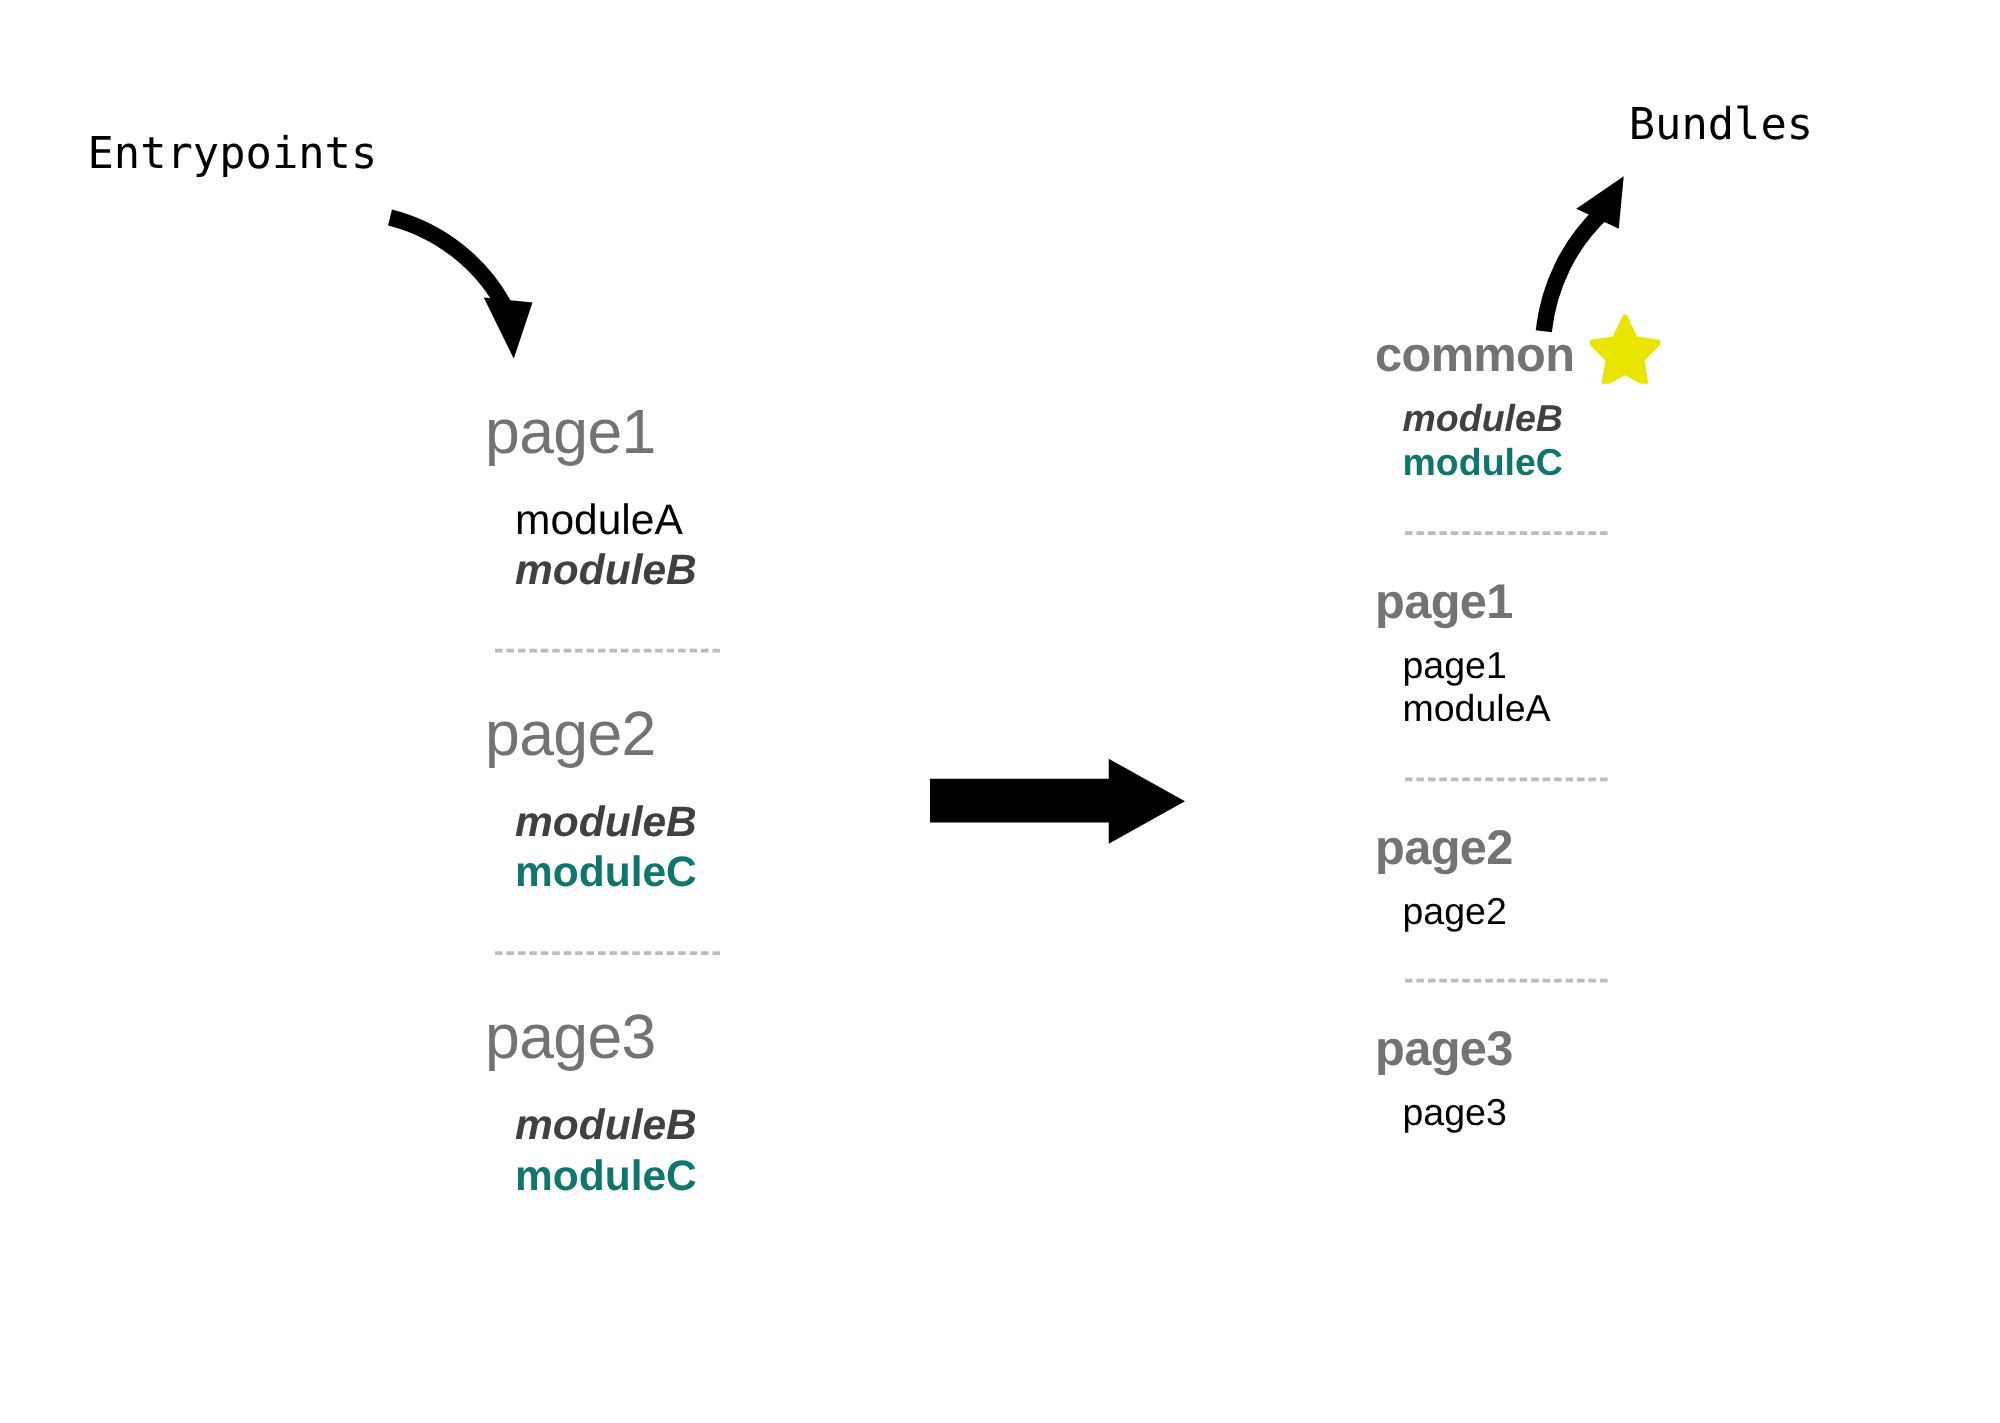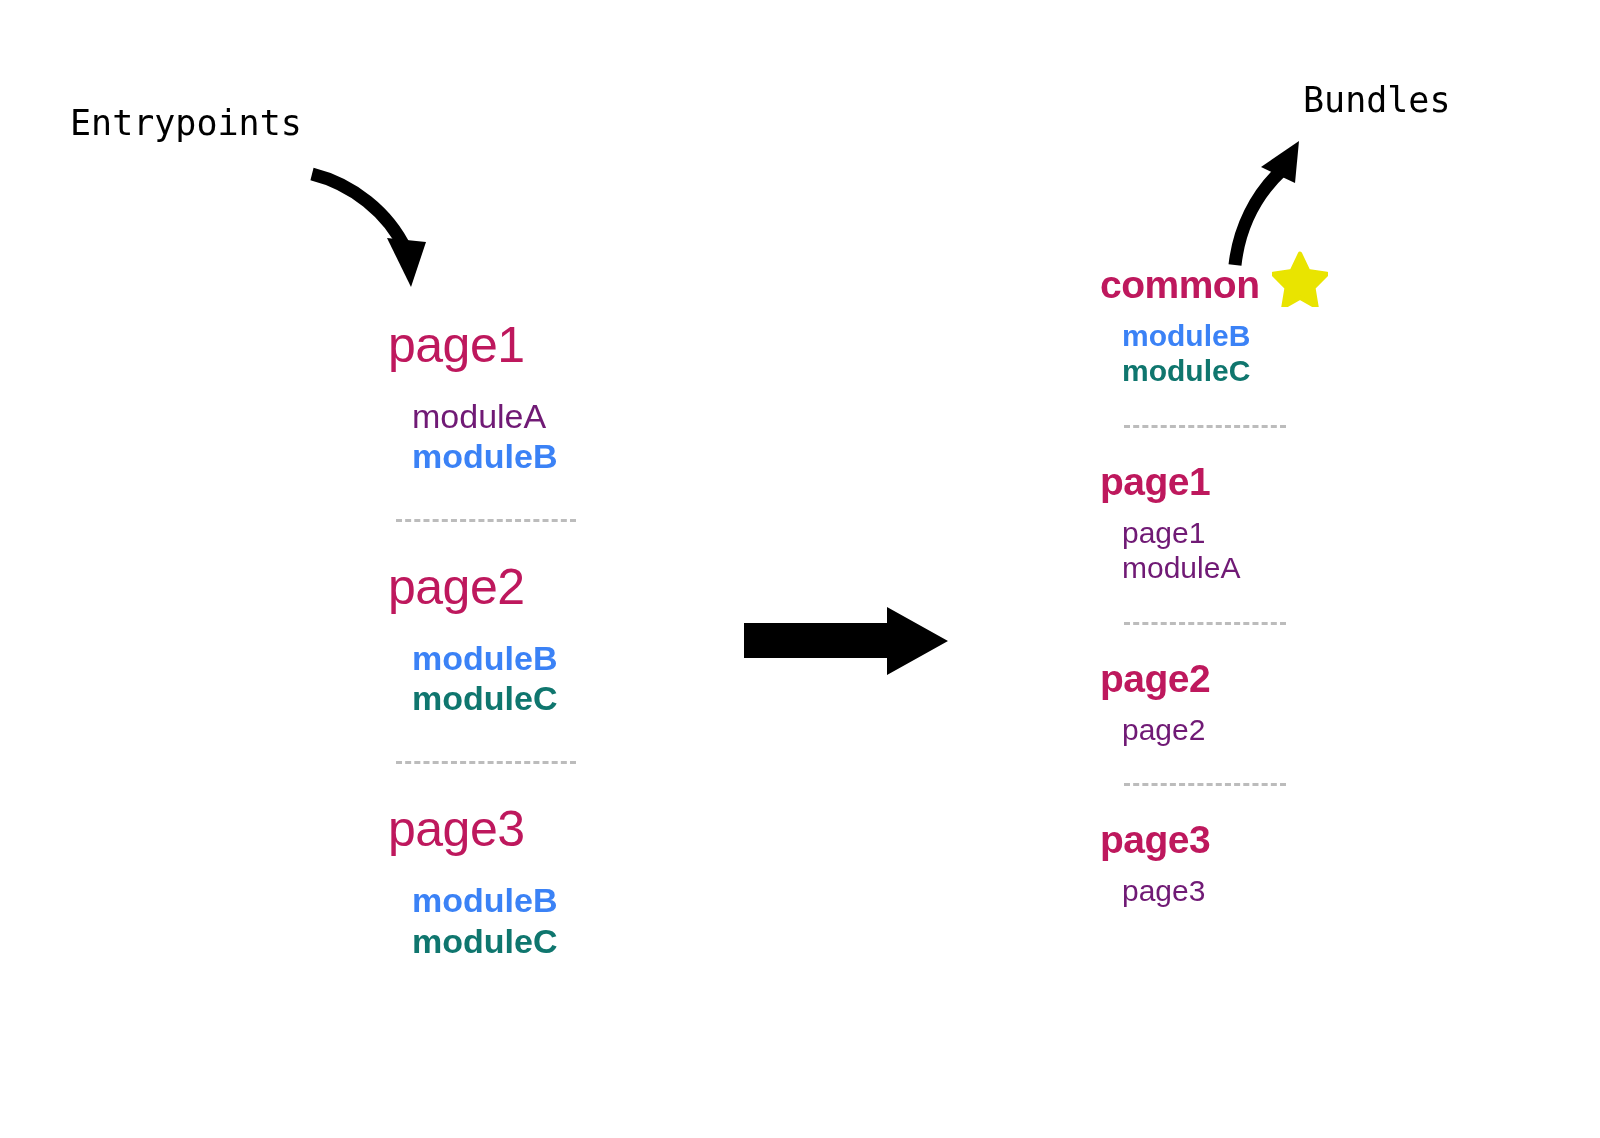--- a/index.html
+++ b/index.html
@@ -50,21 +50,21 @@
   
   .column {
     position: absolute;
   }
   #entrypoints-column { left: 388px; top: 320px; width: 300px; }
   #bundles-column     { left: 1100px; top: 265px; width: 320px; }
 
   .group { position: relative; }
 
   .group-heading {
-    color: #be185d;
+    color: #737373;
     white-space: nowrap;
     line-height: 1.0;
   }
   
   #entrypoints-column .group-heading {
     font-size: 50px;
     font-weight: 400;
     letter-spacing: -0.5px;
     margin: 0 0 26px 0;
   }
@@ -82,27 +82,27 @@
     list-style: none;
     margin: 0;
     padding: 0;
   }
   #entrypoints-column .module-list { padding-left: 24px; }
   #bundles-column .module-list { padding-left: 22px; }
 
   .module-item {
     white-space: nowrap;
     line-height: 1.18;
-    color: #701a75;
+    color: #000000;
     font-weight: 400;
   }
   #entrypoints-column .module-item { font-size: 34px; }
   #bundles-column .module-item { font-size: 30px; }
 
-  .module-item.hl-green { color: #3b82f6; font-weight: 700; }
+  .module-item.hl-green { color: #404040; font-weight: 700; font-style: italic; }
   .module-item.hl-red   { color: #0f766e; font-weight: 700; }
 
   
   .divider {
     height: 0;
     border: 0;
     border-top: 3px dashed #bcbcbc;
   }
   #entrypoints-column .divider {
     width: 180px;

